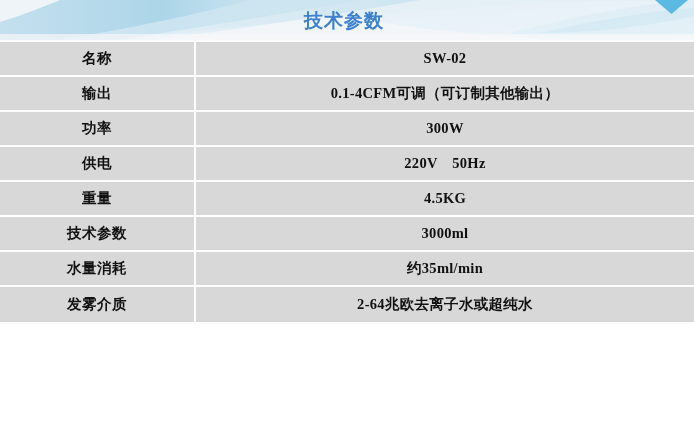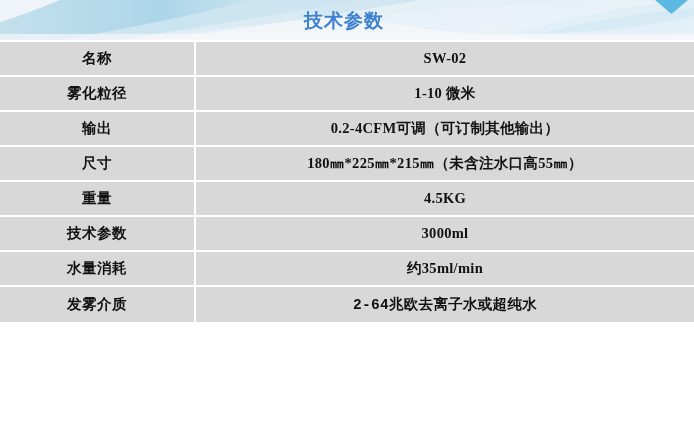--- a/index.html
+++ b/index.html
@@ -80,21 +80,21 @@
     width: 186px;
     text-align: center;
     border-right: 2px solid #ffffff;
     letter-spacing: 0.5px;
   }
   .spec-value {
     text-align: center;
     letter-spacing: 0.3px;
     margin-top: 21px;
   }
-  .spec-table tr:last-child td { border-bottom: none; font-family: Liberation Mono, monospace; }
+  .spec-table tr:last-child td { border-bottom: none; }
 </style>
 </head>
 <body>
 
 <div class="page">
 
   <div class="banner">
     <svg class="banner-svg" viewBox="0 0 694 40" preserveAspectRatio="none">
       <defs>
         <linearGradient id="swooshA" x1="0" y1="0" x2="1" y2="0">
@@ -130,30 +130,30 @@
     <div class="banner-title">技术参数</div>
   </div>
 
   <table class="spec-table">
     <tbody>
       <tr>
         <td class="spec-label">名称</td>
         <td class="spec-value">SW-02</td>
       </tr>
       <tr>
-        <td class="spec-label">雾化粒径</td>
-        <td class="spec-value">1-10 微米</td>
+        <td class="spec-label">输出</td>
+        <td class="spec-value">0.1-4CFM可调（可订制其他输出）</td>
       </tr>
       <tr>
-        <td class="spec-label">输出</td>
-        <td class="spec-value">0.2-4CFM可调（可订制其他输出）</td>
+        <td class="spec-label">功率</td>
+        <td class="spec-value">300W</td>
       </tr>
       <tr>
-        <td class="spec-label">尺寸</td>
-        <td class="spec-value">180㎜*225㎜*215㎜（未含注水口高55㎜）</td>
+        <td class="spec-label">供电</td>
+        <td class="spec-value">220V　50Hz</td>
       </tr>
       <tr>
         <td class="spec-label">重量</td>
         <td class="spec-value">4.5KG</td>
       </tr>
       <tr>
         <td class="spec-label">技术参数</td>
         <td class="spec-value">3000ml</td>
       </tr>
       <tr>

